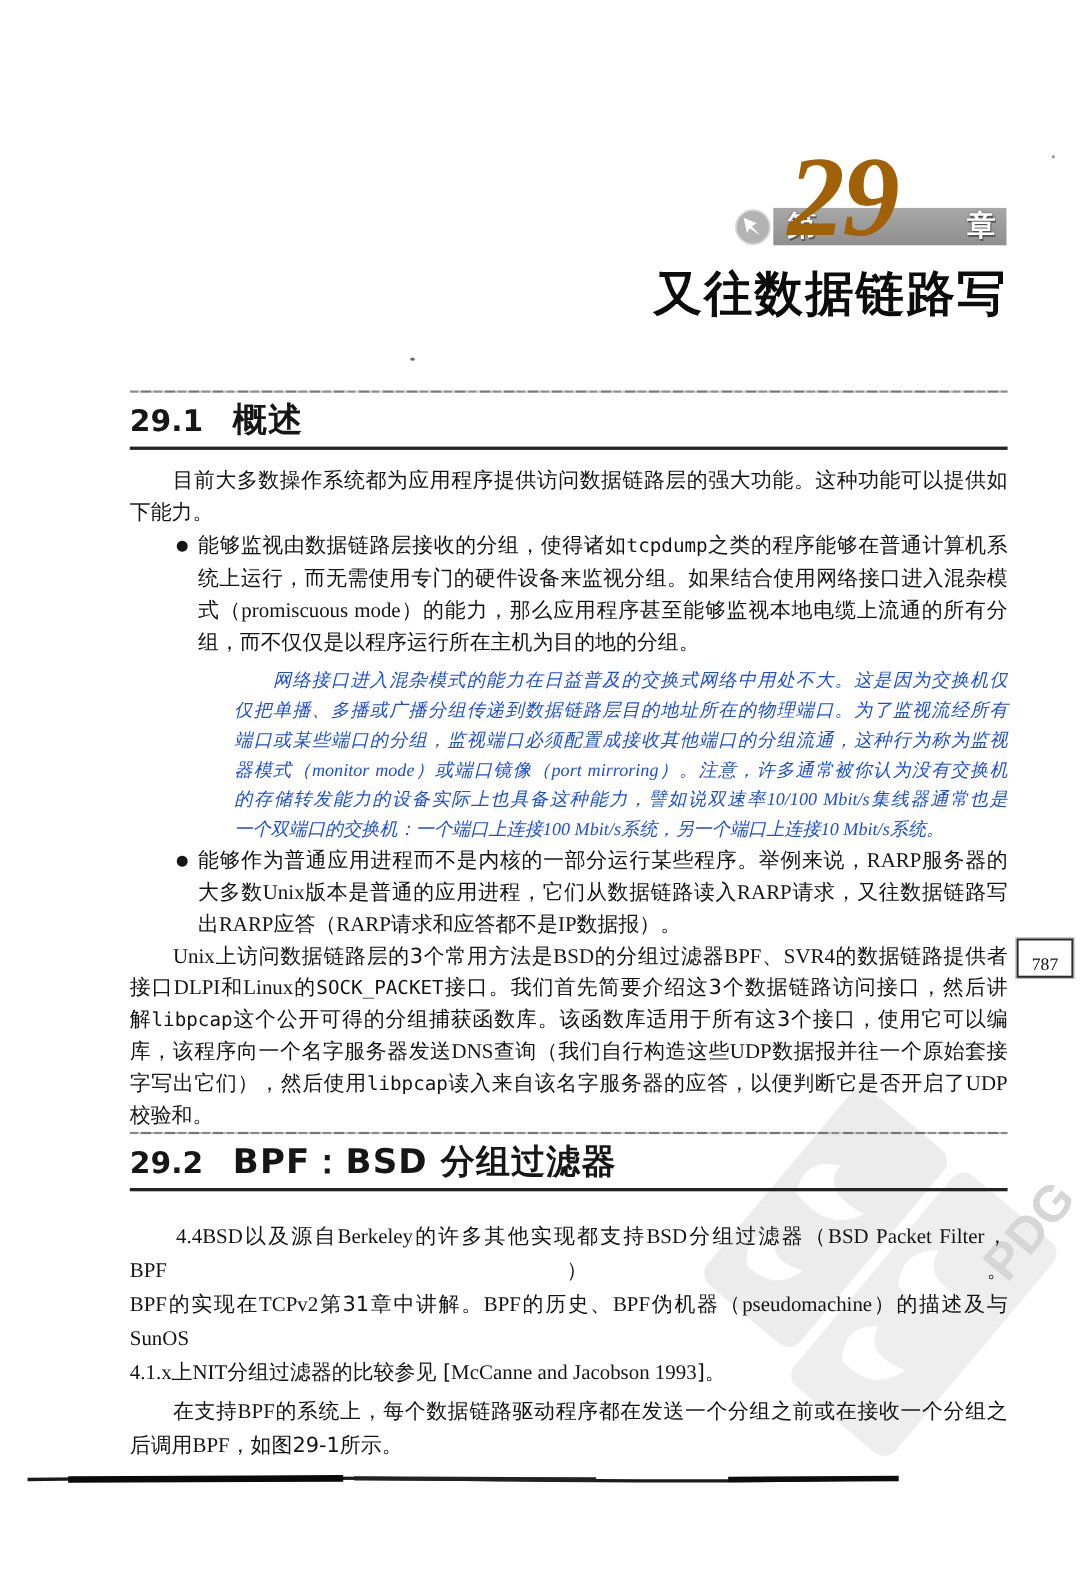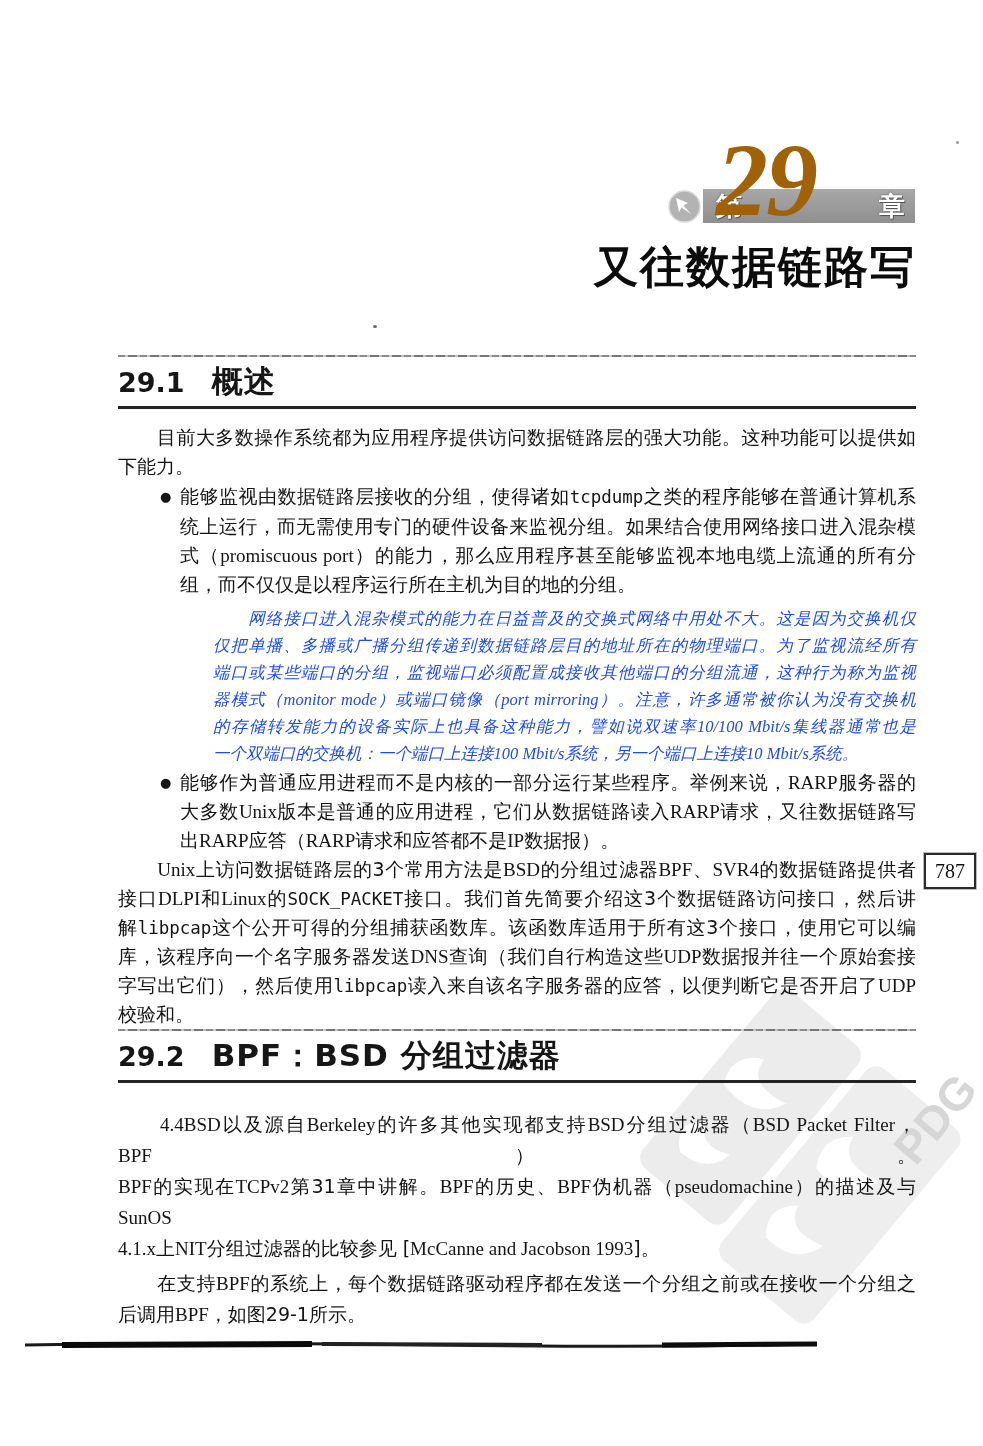--- a/index.html
+++ b/index.html
@@ -34,23 +34,23 @@
   .ch-title {
     position:absolute; right:67px; top:238px; margin:0; z-index:2;
     font-size:44px; font-weight:800; letter-spacing:2px; color:#0c0c0c;
     white-space:nowrap;
   }
 
   
   .page-badge {
     position:absolute; left:924px; top:853px; z-index:3;
     width:48px; height:32px; border:2px solid #2a2a2a; outline:1px solid #bdbdbd;
-    display:flex; align-items:center; justify-content:center;
+    display:flex; align-items:flex-end; justify-content:center;
     font-family:"Liberation Serif","DejaVu Serif",serif;
-    font-size:20px; color:#111; background:#fff;
+    font-size:16px; color:#111; background:#fff;
   }
 
   
   .main { position:absolute; left:118px; top:357px; width:798px; z-index:2; }
 
   .sec-head {
     border-bottom:3px solid #242424;
     padding:4px 0 3px 0; position:relative;
   }
   .sec-head::before {
@@ -133,21 +133,21 @@
     <div class="para body-text p1">
         <div class="tline">　　目前大多数操作系统都为应用程序提供访问数据链路层的强大功能。这种功能可以提供如</div>
         <div class="tline tlast">下能力。</div>
       </div>
 
     <div class="bullet-item">
       <span class="dot">●</span>
       <div class="bullet-body body-text">
           <div class="tline">能够监视由数据链路层接收的分组，使得诸如<span class="seg-mono">tcpdump</span>之类的程序能够在普通计算机系</div>
           <div class="tline">统上运行，而无需使用专门的硬件设备来监视分组。如果结合使用网络接口进入混杂模</div>
-          <div class="tline">式（<span class="seg-en">promiscuous port</span>）的能力，那么应用程序甚至能够监视本地电缆上流通的所有分</div>
+          <div class="tline">式（<span class="seg-en">promiscuous mode</span>）的能力，那么应用程序甚至能够监视本地电缆上流通的所有分</div>
           <div class="tline tlast">组，而不仅仅是以程序运行所在主机为目的地的分组。</div>
         </div>
     </div>
 
     <div class="note">
         <div class="tline">　　网络接口进入混杂模式的能力在日益普及的交换式网络中用处不大。这是因为交换机仅</div>
         <div class="tline">仅把单播、多播或广播分组传递到数据链路层目的地址所在的物理端口。为了监视流经所有</div>
         <div class="tline">端口或某些端口的分组，监视端口必须配置成接收其他端口的分组流通，这种行为称为监视</div>
         <div class="tline">器模式（<span class="seg-en">monitor mode</span>）或端口镜像（<span class="seg-en">port mirroring</span>）。注意，许多通常被你认为没有交换机</div>
         <div class="tline">的存储转发能力的设备实际上也具备这种能力，譬如说双速率<span class="seg-en">10/100 Mbit/s</span>集线器通常也是</div>

